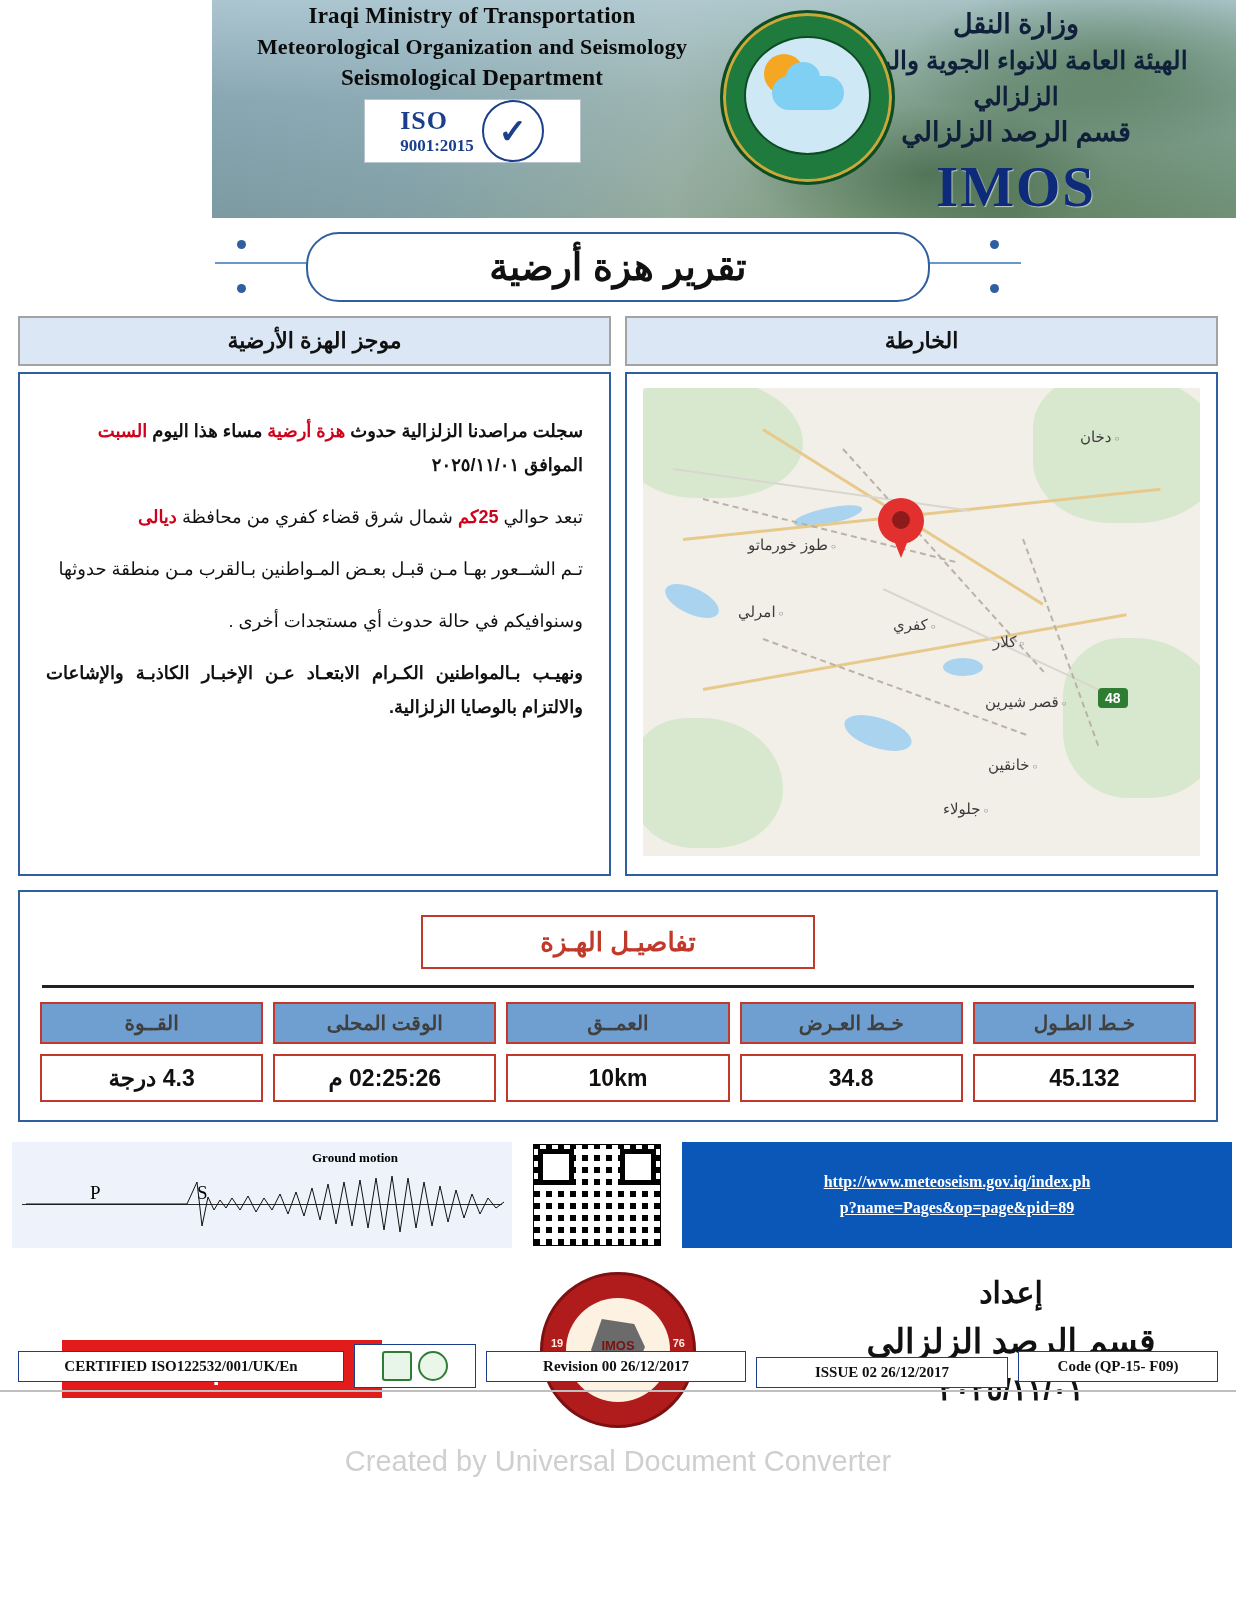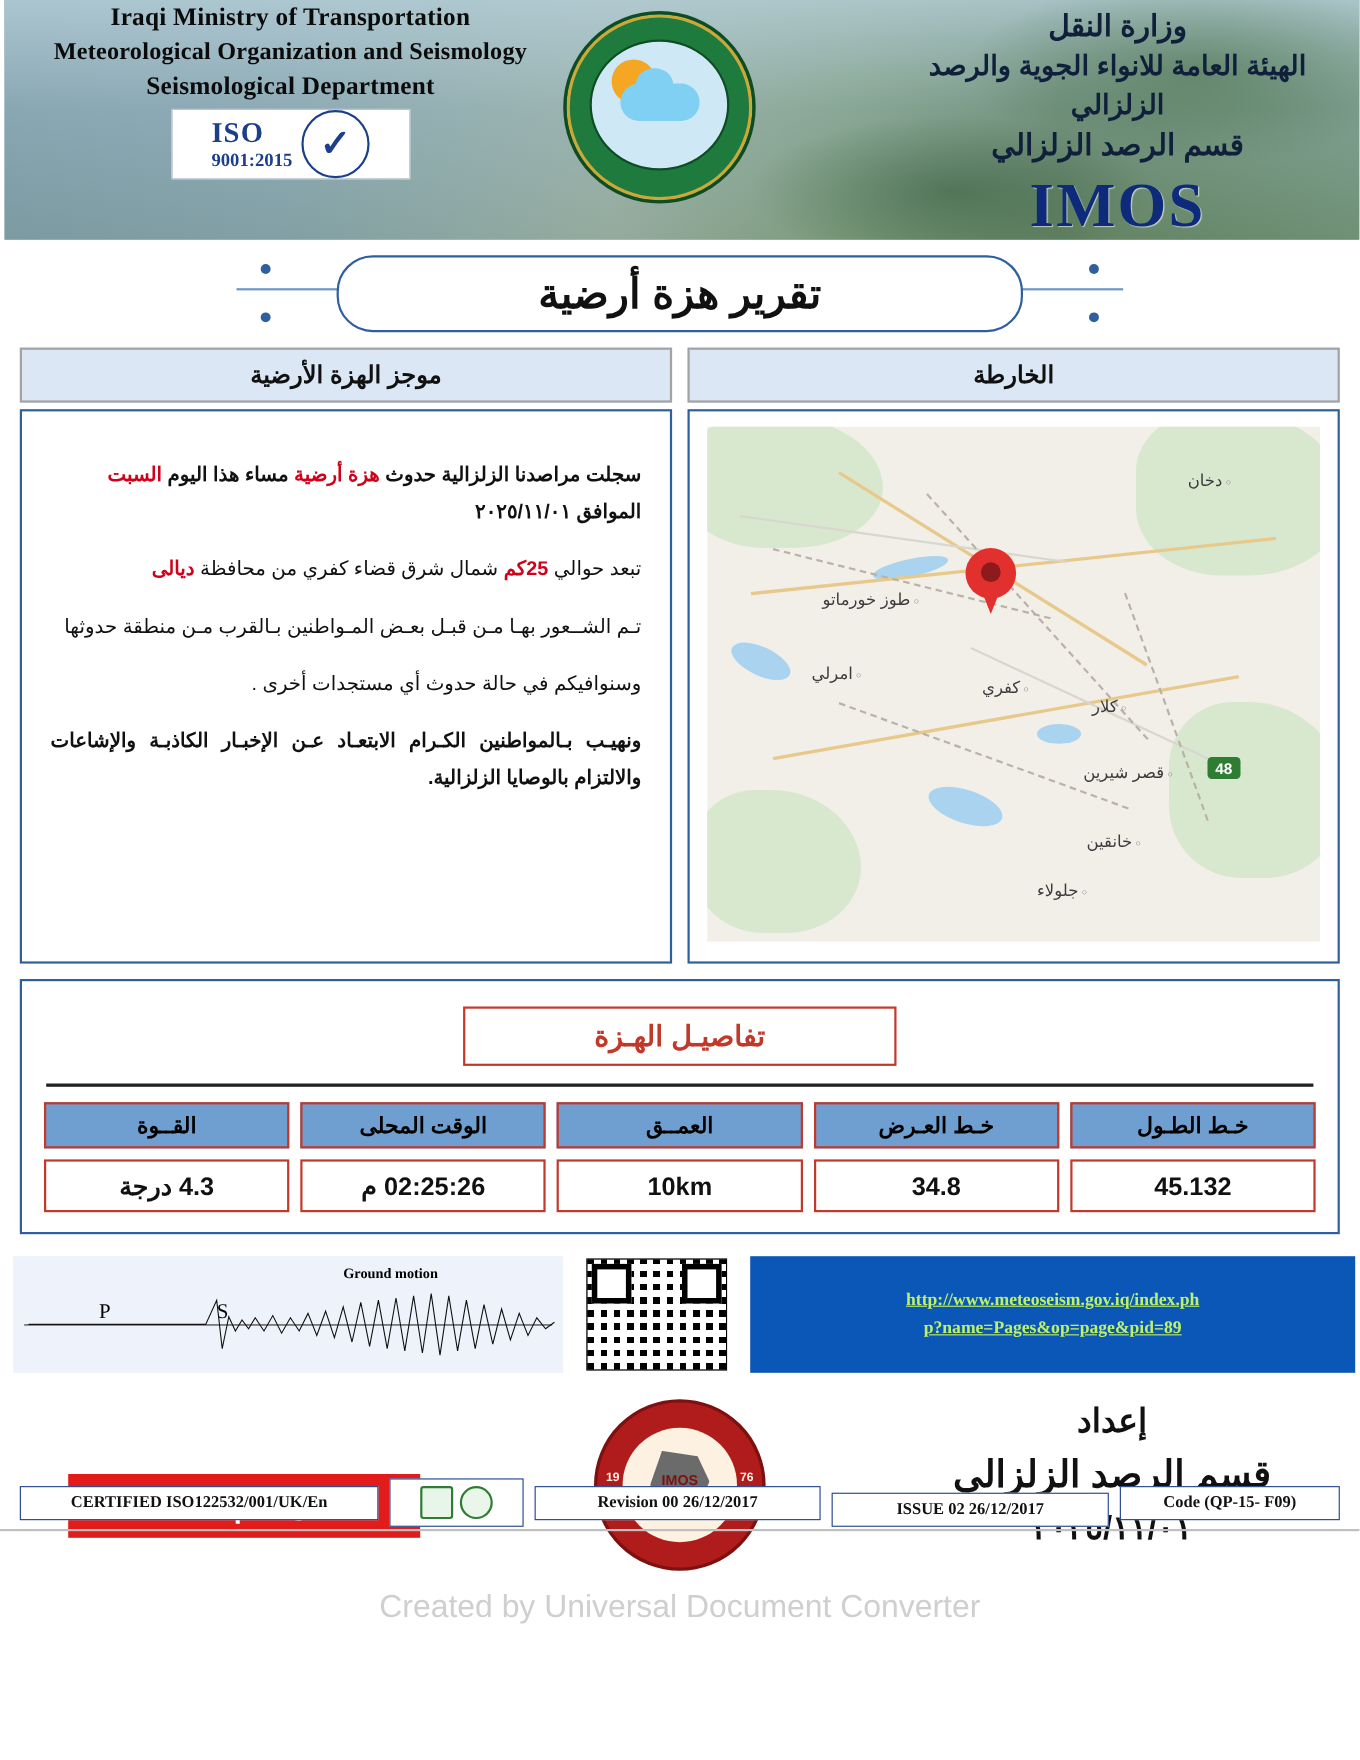--- a/index.html
+++ b/index.html
@@ -1,19 +1,19 @@
 <!DOCTYPE html>
 <html lang="ar" dir="rtl"><head>
 <meta charset="utf-8">
 <style>
   html,body{margin:0;padding:0;background:#ffffff;}
   body{width:1236px;height:1600px;position:relative;font-family:"Liberation Sans",sans-serif;overflow:hidden;}
 
   
-  .header{position:relative;width:1232px;height:218px;
+  .header{position:relative;width:1024px;height:218px;
       background:linear-gradient(90deg,#7d9ba8 0%, #84a2ad 20%, #9bb0a4 45%, #7d9b7a 62%, #5d7d5a 78%, #6d8f72 100%);
       overflow:hidden;}
   .header:before{content:"";position:absolute;inset:0;
       background:
         radial-gradient(ellipse 300px 120px at 88% 30%, rgba(70,110,70,.55), transparent 70%),
         radial-gradient(ellipse 260px 100px at 70% 80%, rgba(40,80,50,.45), transparent 70%),
         linear-gradient(180deg, rgba(180,205,215,.85) 0%, rgba(160,190,200,.35) 45%, rgba(120,150,130,.2) 100%);}
   .hdr-left{position:absolute;left:0;top:0;width:520px;text-align:center;z-index:4;}
   .hdr-left .ln{font-family:"Liberation Serif",serif;font-weight:bold;color:#0b0b0b;font-size:23px;line-height:31px;letter-spacing:.2px;}
   .hdr-left .ln2{font-size:22px;}
@@ -84,42 +84,42 @@
 
   
   .details{margin:14px 18px 0;border:2px solid #2f5f9e;background:#fff;padding:19px 14px 18px;position:relative;}
   .details-title{margin:4px auto 0;width:390px;height:50px;border:2px solid #c0392b;background:#fff;
       display:flex;align-items:center;justify-content:center;}
   .details-title span{color:#c0392b;font-size:26px;font-weight:bold;letter-spacing:1px;}
   .hr{height:3px;background:#222;margin:16px 8px 14px;}
   .fields{display:flex;gap:10px;justify-content:space-between;padding:0 6px;}
   .field{flex:1;}
   .field .k{border:2px solid #c0392b;background:#6f9fd0;height:38px;display:flex;align-items:center;justify-content:center;}
-  .field .k span{color:#000000;font-size:20px;font-weight:bold;}
+  .field .k span{color:#404040;font-size:20px;font-weight:bold;}
   .field .v{margin-top:10px;border:2px solid #c0392b;background:#fff;height:44px;
       display:flex;align-items:center;justify-content:center;}
   .field .v span{font-size:23px;font-weight:bold;color:#111;}
 
   
   .strip{margin-top:14px;display:flex;align-items:stretch;height:118px;background:#fff;}
   .wave{flex:0 0 500px;margin:6px 12px;background:#eef3fb;position:relative;overflow:hidden;}
   .wave .base{position:absolute;left:10px;right:10px;top:62px;height:1px;background:#2b2b2b;}
   .wave .gm{position:absolute;left:300px;top:8px;font-family:"Liberation Serif",serif;font-size:13px;font-weight:bold;}
   .wave .p{position:absolute;left:78px;top:40px;font-family:"Liberation Serif",serif;font-size:19px;}
   .wave .s{position:absolute;left:185px;top:40px;font-family:"Liberation Serif",serif;font-size:19px;}
   .qr{flex:0 0 146px;margin:6px 0;background:#fff;display:flex;align-items:center;justify-content:center;}
   .qr-inner{width:126px;height:100px;background:
       repeating-linear-gradient(90deg,#000 0 6px,#fff 6px 12px),
       repeating-linear-gradient(0deg,#000 0 6px,#fff 6px 12px);
       background-blend-mode:screen;border:1px solid #000;position:relative;}
   .qr-inner:before,.qr-inner:after{content:"";position:absolute;width:26px;height:26px;border:5px solid #000;background:#fff;}
   .qr-inner:before{left:4px;top:4px;}
   .qr-inner:after{right:4px;top:4px;}
   .urlbox{flex:1;margin:6px 4px 6px 12px;background:#0b57b8;display:flex;align-items:center;justify-content:center;}
-  .urlbox a{color:#bef264;font-family:"Liberation Serif",serif;font-weight:bold;font-size:16px;
+  .urlbox a{color:#ffffff;font-family:"Liberation Serif",serif;font-weight:bold;font-size:16px;
       text-decoration:underline;text-align:center;line-height:26px;direction:ltr;}
 
   
   .footer{position:relative;height:250px;}
   .prep{position:absolute;right:60px;top:16px;text-align:center;width:330px;}
   .prep .l1{font-size:30px;font-weight:bold;color:#111;line-height:46px;}
   .prep .l2{font-size:34px;font-weight:bold;color:#111;line-height:50px;}
   .prep .l3{font-size:30px;font-weight:bold;color:#111;line-height:48px;}
   .seal{position:absolute;left:50%;transform:translateX(-50%);top:18px;width:150px;height:150px;border-radius:50%;
       background:#b01c1c;border:3px solid #7d1010;display:flex;align-items:center;justify-content:center;}

